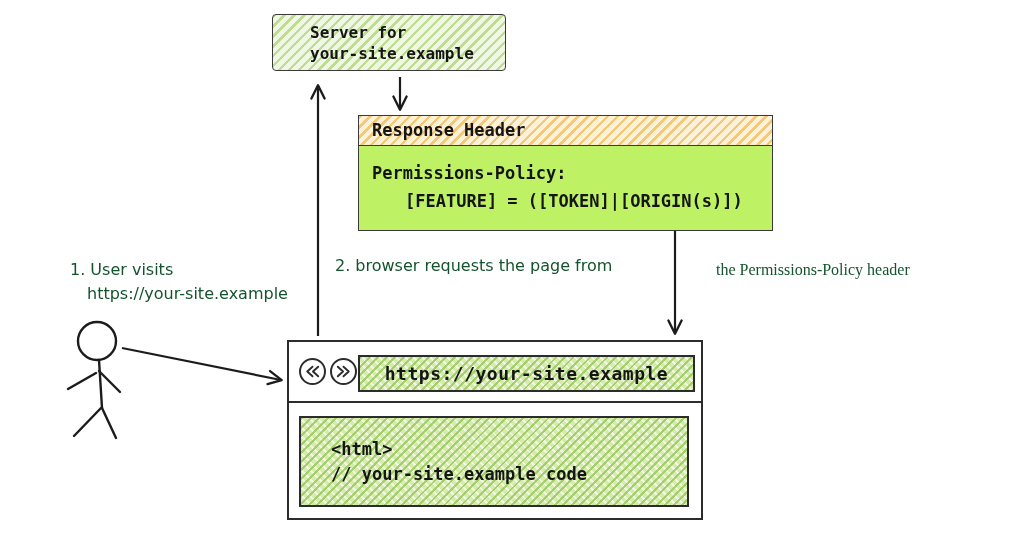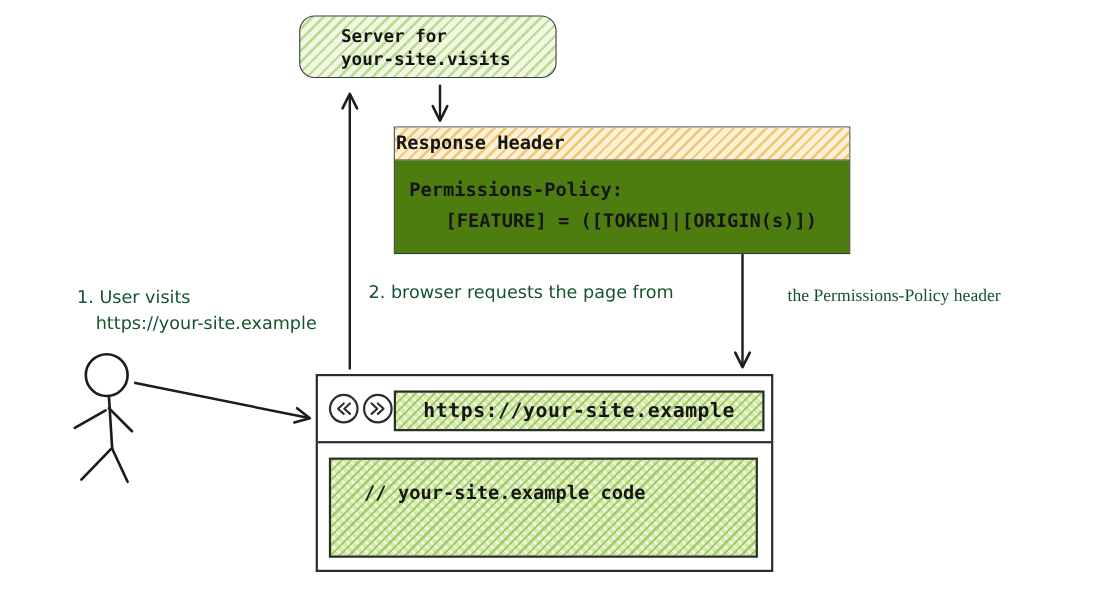--- a/index.html
+++ b/index.html
@@ -22,35 +22,35 @@
   .crosshatch-green{
     background-color:#d6ebad;
     background-image:
       repeating-linear-gradient(135deg,rgba(144,196,84,0.75) 0 2px,rgba(0,0,0,0) 2px 6px),
       repeating-linear-gradient(45deg,rgba(255,255,255,0.65) 0 2px,rgba(0,0,0,0) 2px 6px);
   }
 
   
   .server-box{
     position:absolute;left:272px;top:14px;width:234px;height:57px;
-    border:1.8px solid #3a3a3a;border-radius:14px;box-sizing:border-box;
+    border:1.8px solid #3a3a3a;border-radius:4px;box-sizing:border-box;
     display:flex;flex-direction:column;justify-content:center;
     padding-left:37px;font-size:16px;line-height:21px;
   }
 
   
   .response-box{
     position:absolute;left:358px;top:115px;width:415px;
     border:1.8px solid #3a3a3a;box-sizing:border-box;background:#ffffff;
   }
   .response-title{
-    height:29px;line-height:29px;padding-left:1px;
+    height:29px;line-height:29px;padding-left:13px;
     border-bottom:1.8px solid #3a3a3a;font-size:17px;
   }
-  .response-body{padding:13px 10px 15px 13px;font-size:17px;line-height:28px;background:#4d7c0f;}
+  .response-body{padding:13px 10px 15px 13px;font-size:17px;line-height:28px;background:#bef264;}
   .response-body .indent{padding-left:33px;}
 
   
   .step{position:absolute;font-size:16px;line-height:24px;color:#14532d;white-space:nowrap;}
   .step .l2{display:block;}
   .step1{left:70px;top:258px;}  .step1 .l2{padding-left:17px;}
   .step2{left:335px;top:254px;} .step2 .l2{padding-left:22px;}
   .step3{left:697px;top:258px;} .step3 .l2{padding-left:19px;font-family:Liberation Serif, serif;}
 
   
@@ -101,21 +101,21 @@
 
     <line x1="318" y1="336" x2="318" y2="86" stroke="#1c1c1c" stroke-width="2.2" marker-end="url(#ah)"></line>
 
     <line x1="400" y1="77" x2="400" y2="109" stroke="#1c1c1c" stroke-width="2.2" marker-end="url(#ah)"></line>
 
     <line x1="675" y1="228" x2="675" y2="333" stroke="#1c1c1c" stroke-width="2.2" marker-end="url(#ah)"></line>
   </svg>
 
   <div class="server-box hatch-green mono">
     <div>Server for</div>
-    <div>your-site.visits</div>
+    <div>your-site.example</div>
   </div>
 
   <div class="response-box">
     <div class="response-title hatch-orange mono">Response Header</div>
     <div class="response-body mono">
       <div>Permissions-Policy:</div>
       <div class="indent">[FEATURE] = ([TOKEN]|[ORIGIN(s)])</div>
     </div>
   </div>
 
@@ -140,17 +140,18 @@
       <div class="nav-btn nav-fwd">
         <svg width="19" height="19" viewBox="0 0 20 20">
           <path d="M10,5 L15.5,10 L10,15 M4,5 L9.5,10 L4,15" fill="none" stroke="#2c2c2c" stroke-width="2" stroke-linejoin="round" stroke-linecap="round"></path>
         </svg>
       </div>
       <div class="urlbar crosshatch-green mono">
         <span>https://your-site.example</span>
       </div>
     </div>
     <div class="content-box crosshatch-green mono">
+      <div>&lt;html&gt;</div>
       <div>// your-site.example code</div>
     </div>
   </div>
 
 </div>
 
 </body></html>

